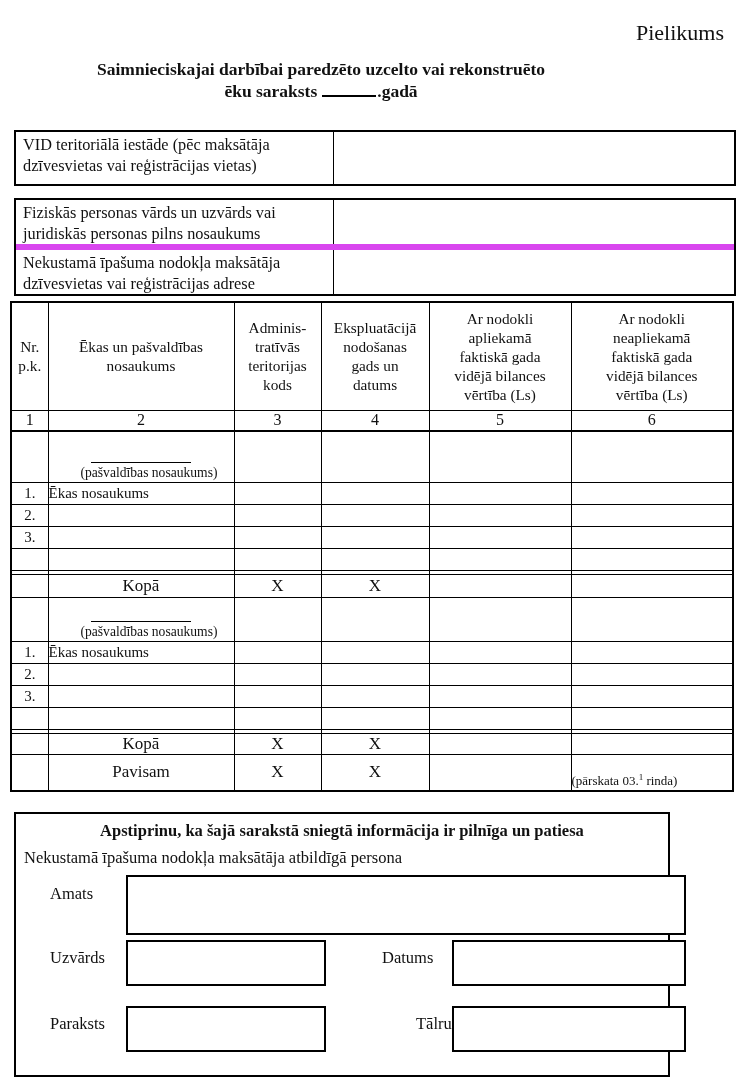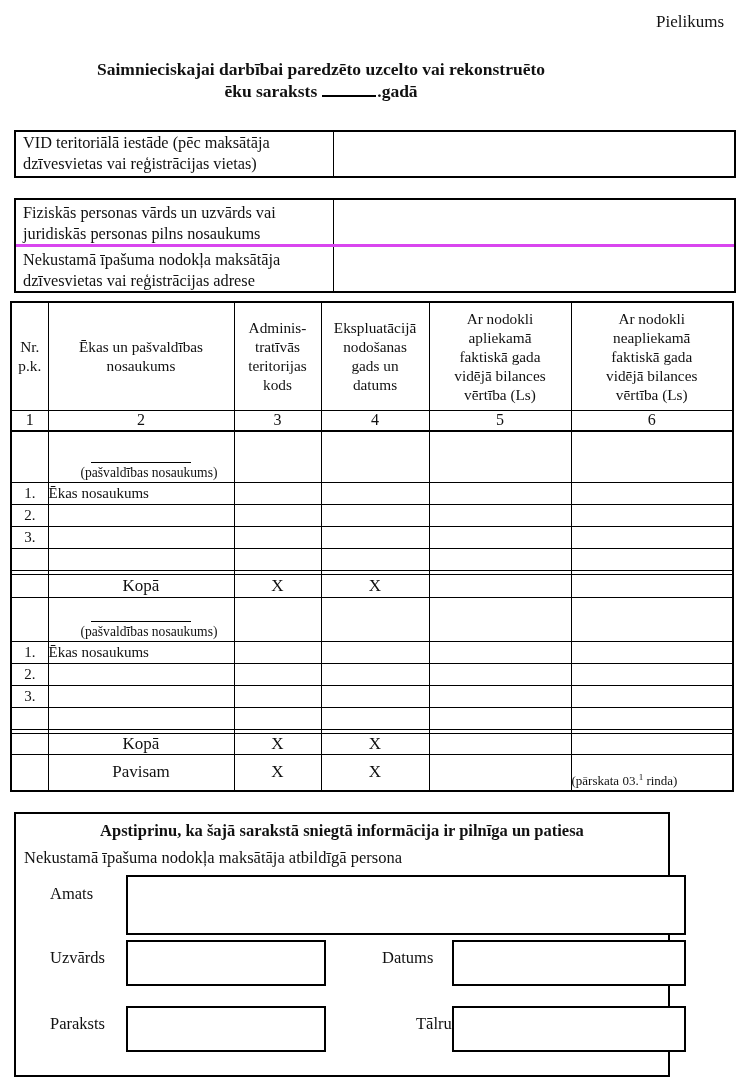--- a/index.html
+++ b/index.html
@@ -4,33 +4,33 @@
 <style>
   html,body{margin:0;padding:0;}
   body{
     width:750px;height:1086px;background:#ffffff;position:relative;
     font-family:"Liberation Serif","DejaVu Serif",serif;color:#111;
     -webkit-font-smoothing:antialiased;
   }
   .abs{position:absolute;}
 
   
-  .corner{top:12px;right:26px;font-size:17px;font-family:Liberation Serif, serif;}
+  .corner{top:20px;right:26px;font-size:22px;font-family:Liberation Serif, serif;}
   .title{top:58px;left:0;width:642px;text-align:center;font-weight:bold;font-size:17.5px;line-height:22px;}
   .blank-line{display:inline-block;width:54px;height:4px;border-bottom:2px solid #000;margin:0 1px 0 5px;}
 
   
   .fbox{border:2px solid #000;background:#fff;}
   .fbox-row{display:flex;}
-  .fbox-row + .fbox-row{border-top:3px solid #d946ef;}
+  .fbox-row + .fbox-row{border-top:6px solid #d946ef;}
   .fbox-label{width:318px;border-right:1px solid #000;box-sizing:border-box;
     padding:2px 6px 2px 7px;font-size:16.3px;line-height:21px;white-space:pre-line;}
   .fbox-value{flex:1;}
   #vid-box{top:130px;left:14px;width:718px;}
-  #vid-box .fbox-row{height:44px;align-items:flex-end;}
+  #vid-box .fbox-row{height:52px;}
   #payer-box{top:198px;left:14px;width:718px;}
   #payer-box .fbox-row{height:44px;}
 
   
   #main-table{top:301px;left:10px;}
   table{border-collapse:collapse;table-layout:fixed;}
   table,td,th{border:1px solid #000;}
   table{border-width:2px;}
   td,th{padding:0;overflow:hidden;box-sizing:border-box;}
   th{font-weight:normal;font-size:15.3px;line-height:19px;text-align:center;vertical-align:middle;white-space:pre-line;}

